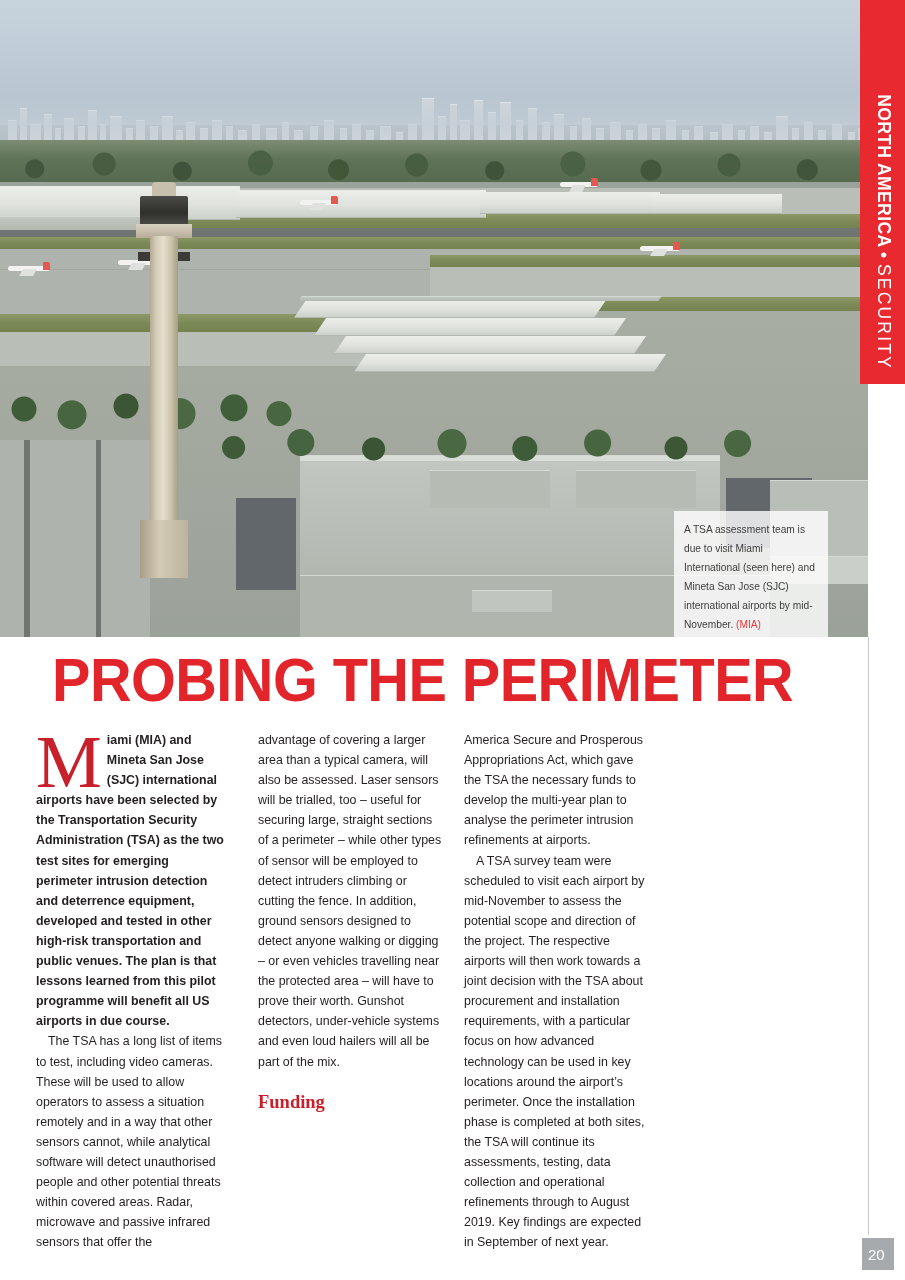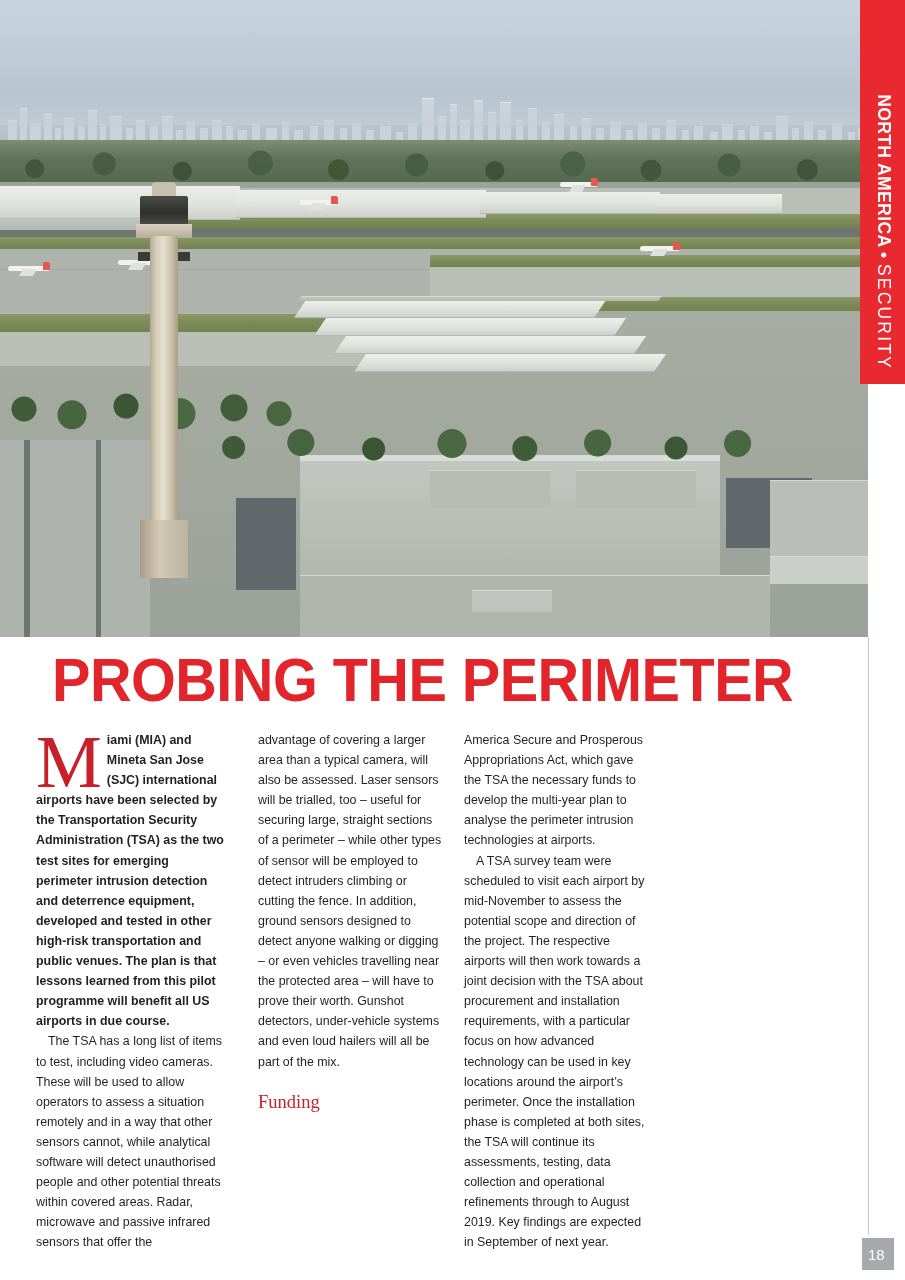--- a/index.html
+++ b/index.html
@@ -216,21 +216,21 @@
     font-size: 74px;
     line-height: 56px;
     padding: 4px 5px 0 0;
     font-weight: normal;
   }
 
   .subhead {
     font-family: "Liberation Serif", serif;
     color: #c8202a;
     font-size: 18.5px;
-    font-weight: normal;
+    font-weight: bold;
     line-height: 22px;
     margin-top: 19px;
     margin-bottom: 2px;
   }
 
   
   .pullquote {
     position: absolute;
     left: 668px; top: 726px;
     width: 186px;
@@ -437,45 +437,48 @@
     <div class="ph-layer roof" style="left:770px;top:480px; width:98px; height:76px; background:#b9beb8;"></div>
     <div class="ph-layer roof" style="left:770px;top:556px; width:98px; height:28px; background:#cbcfc9;"></div>
 
     <div class="ph-layer tower-cap"></div>
     <div class="ph-layer tower-cab"></div>
     <div class="ph-layer tower-cab2"></div>
     <div class="ph-layer tower-band"></div>
     <div class="ph-layer tower-shaft"></div>
     <div class="ph-layer tower-base"></div>
 
+    <div class="caption">
+      <p><span>A TSA assessment team is due to visit Miami International (seen here) and Mineta San Jose (SJC) international airports by mid-November. </span><span class="credit">(MIA)</span></p>
+    </div>
   </div>
 
   <div class="sectiontab">
     <div class="inner"><span class="bold">NORTH AMERICA</span><span class="bold"> • </span><span class="light">SECURITY</span></div>
   </div>
 
   <h1 class="headline">PROBING THE PERIMETER</h1>
 
   <div class="col" id="col1">
     <p class="lead"><span class="dropcap">M</span><span>iami (MIA) and Mineta San Jose (SJC) international airports have been selected by the Transportation Security Administration (TSA) as the two test sites for emerging perimeter intrusion detection and deterrence equipment, developed and tested in other high-risk transportation and public venues. The plan is that lessons learned from this pilot programme will benefit all US airports in due course.</span></p>
     <p class="indent">The TSA has a long list of items to test, including video cameras. These will be used to allow operators to assess a situation remotely and in a way that other sensors cannot, while analytical software will detect unauthorised people and other potential threats within covered areas. Radar, microwave and passive infrared sensors that offer the</p>
   </div>
 
   <div class="col" id="col2">
     <p>advantage of covering a larger area than a typical camera, will also be assessed. Laser sensors will be trialled, too – useful for securing large, straight sections of a perimeter – while other types of sensor will be employed to detect intruders climbing or cutting the fence. In addition, ground sensors designed to detect anyone walking or digging – or even vehicles travelling near the protected area – will have to prove their worth. Gunshot detectors, under-vehicle systems and even loud hailers will all be part of the mix.</p>
     <h2 class="subhead">Funding</h2>
   </div>
 
   <div class="col" id="col3">
-    <p>America Secure and Prosperous Appropriations Act, which gave the TSA the necessary funds to develop the multi-year plan to analyse the perimeter intrusion technologies at airports.</p>
+    <p>America Secure and Prosperous Appropriations Act, which gave the TSA the necessary funds to develop the multi-year plan to analyse the perimeter intrusion refinements at airports.</p>
     <p class="indent">A TSA survey team were scheduled to visit each airport by mid-November to assess the potential scope and direction of the project. The respective airports will then work towards a joint decision with the TSA about procurement and installation requirements, with a particular focus on how advanced technology can be used in key locations around the airport’s perimeter. Once the installation phase is completed at both sites, the TSA will continue its assessments, testing, data collection and operational refinements through to August 2019. Key findings are expected in September of next year.</p>
   </div>
 
 
   <div class="edge-rule"></div>
 
   <div class="verturl-wrap">
     
   </div>
 
-  <div class="pagenum">18</div>
+  <div class="pagenum">20</div>
 
 </div>
 
 </body></html>

